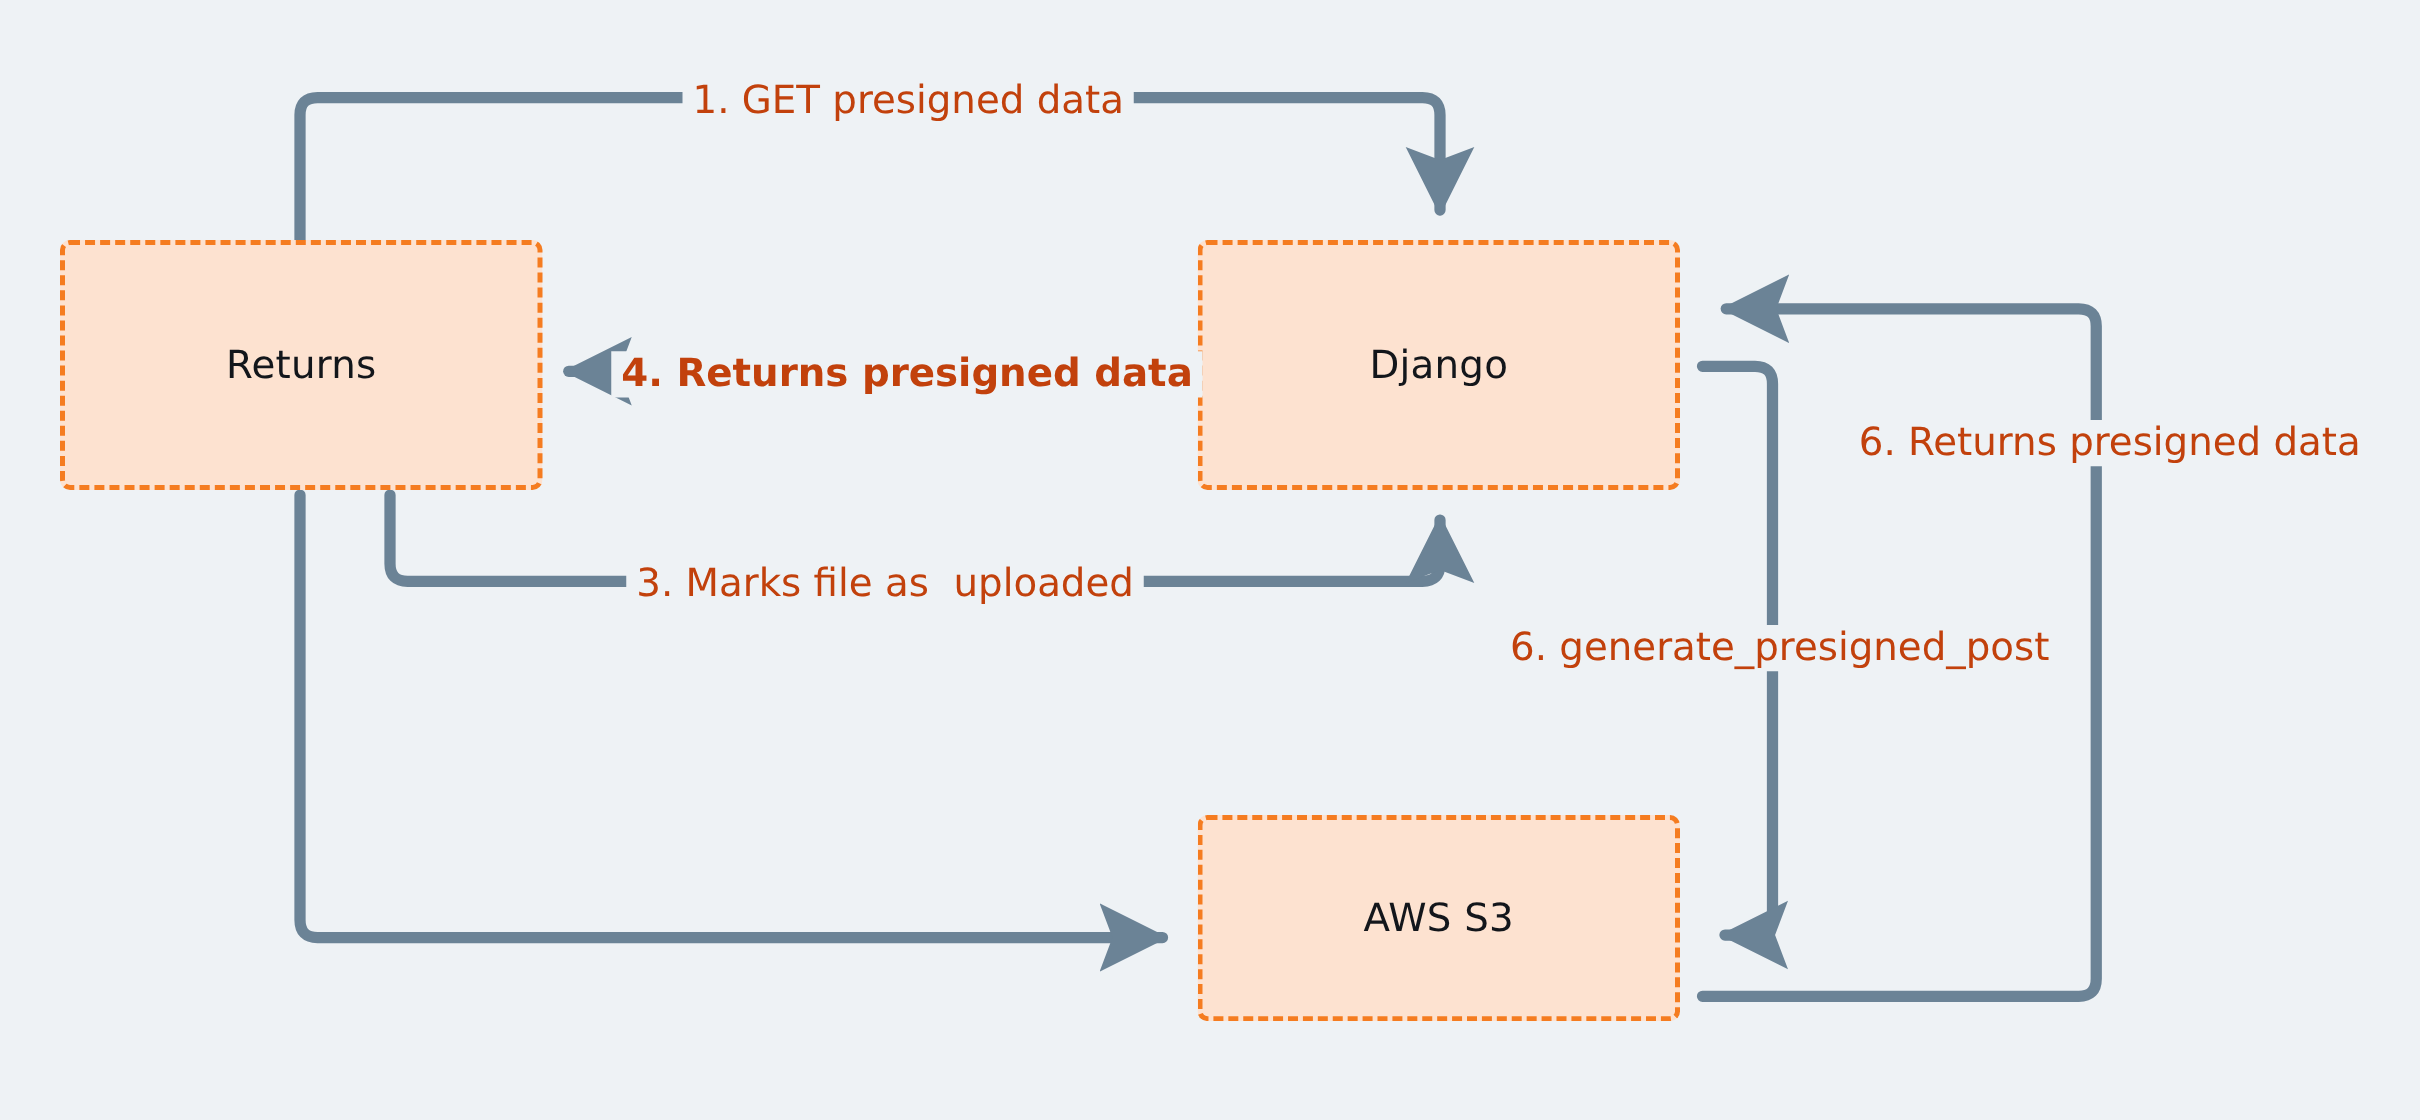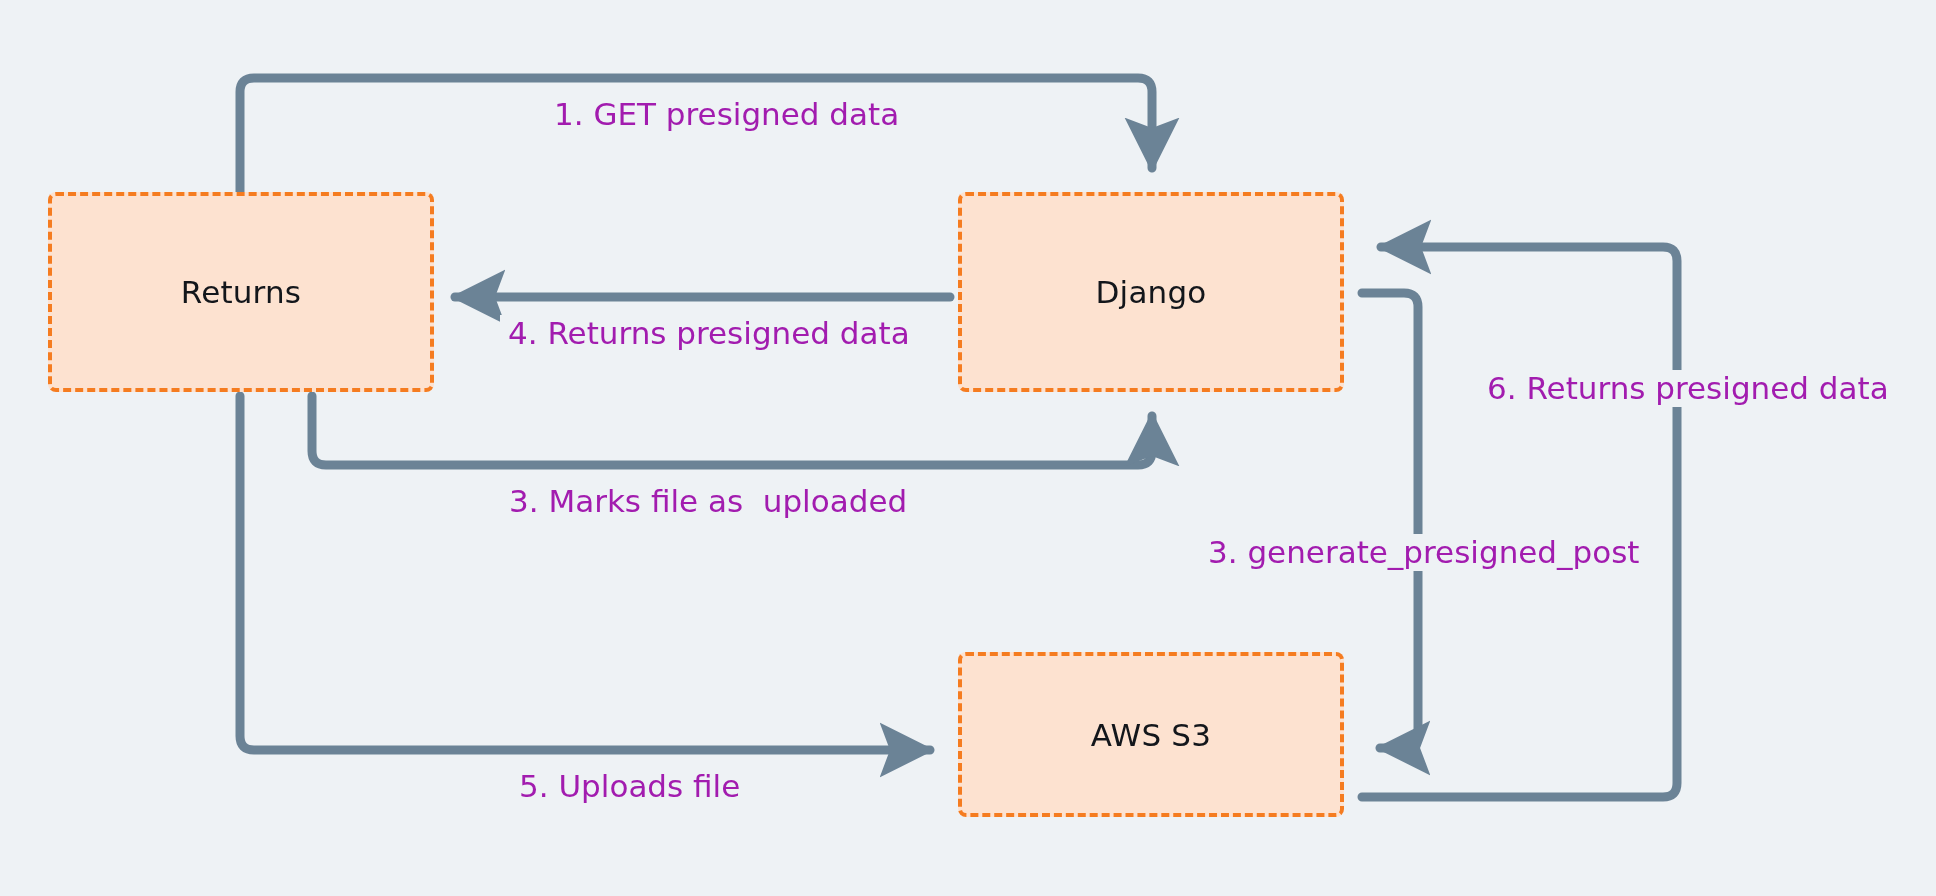--- a/index.html
+++ b/index.html
@@ -38,27 +38,26 @@
   }
   .node-label {
     font-size: 31px;
     color: #13161b;
     letter-spacing: 0.2px;
     white-space: pre;
   }
   .edge-label {
     position: absolute;
     font-size: 31px;
-    color: #a21caf;
+    color: #c2410c;
     white-space: pre;
     background: #eef2f5;
     line-height: 1;
     padding: 3px 8px;
     box-sizing: border-box;
-    margin-top: 34px;
   }
 </style>
 </head>
 <body>
 
 <div id="diagram-root">
 
   <svg class="edges" viewBox="0 0 1936 896">
     <defs>
       <marker id="arrowhead" markerWidth="7" markerHeight="7" refX="5.6" refY="3.5" orient="auto" markerUnits="strokeWidth">
@@ -86,23 +85,22 @@
   <div class="node" style="left:958px; top:192px; width:386px; height:200px;">
     <span class="node-label">Django</span>
   </div>
 
   <div class="node" style="left:958px; top:652px; width:386px; height:165px;">
     <span class="node-label">AWS S3</span>
   </div>
 
   <div class="edge-label" style="left:546px; top:62px;">1. GET presigned data</div>
 
-  <div class="edge-label" style="left:1200px; top:500px;">3. generate_presigned_post</div>
+  <div class="edge-label" style="left:1200px; top:500px;">6. generate_presigned_post</div>
 
   <div class="edge-label" style="left:1479px; top:336px;">6. Returns presigned data</div>
 
-  <div class="edge-label" style="left:500px; top:281px;">4. Returns presigned data</div>
+  <div class="edge-label" style="left:489px; top:281px;font-weight:bold;">4. Returns presigned data</div>
 
-  <div class="edge-label" style="left:511px; top:734px;">5. Uploads file</div>
 
   <div class="edge-label" style="left:501px; top:449px;">3. Marks file as  uploaded</div>
 
 </div>
 
 </body></html>

